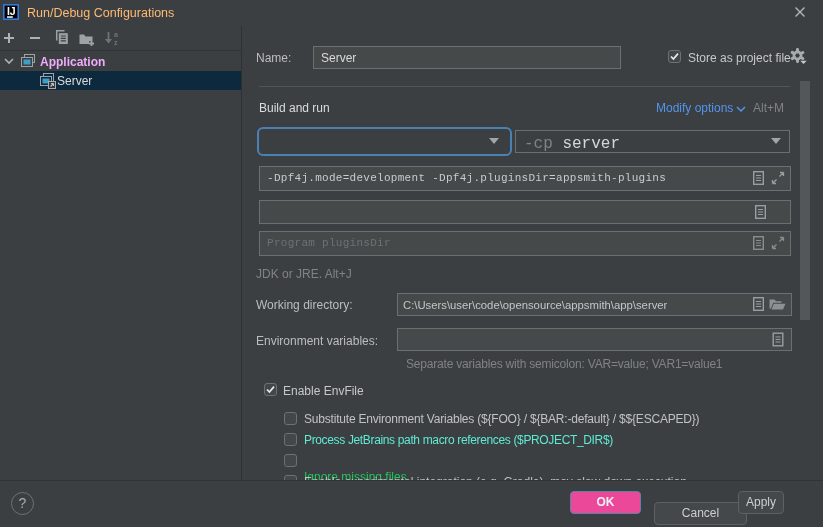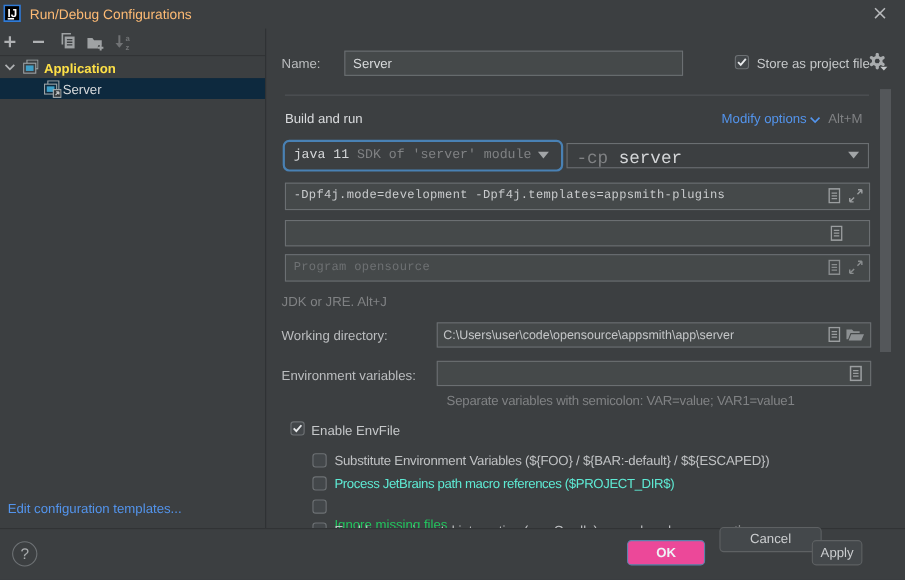--- a/index.html
+++ b/index.html
@@ -50,34 +50,33 @@
 <div class="abs" style="left:0;top:50px;width:241px;height:1px;background:#313335"></div>
 
 <svg class="abs" style="left:4px;top:57px" width="10" height="8">
  <path d="M1 2 L5 6 L9 2" fill="none" stroke="#afb1b3" stroke-width="1.6"></path>
 </svg>
 <svg class="abs" style="left:21px;top:54px" width="14" height="14">
  <rect x="3.5" y="0.5" width="10" height="8" fill="none" stroke="#9da3a6"></rect>
  <rect x="0.5" y="3.5" width="11" height="9" fill="#3c3f41" stroke="#9da3a6"></rect>
  <rect x="2.5" y="5.5" width="7" height="5" fill="#3f9ec6"></rect>
 </svg>
-<div class="abs" style="left:40px;top:55px;font-weight:bold;color:#fde047">Application</div>
+<div class="abs" style="left:40px;top:55px;font-weight:bold;color:#f0abfc">Application</div>
 <div class="abs" style="left:0;top:71px;width:241px;height:19px;background:#0d293e"></div>
 <svg class="abs" style="left:40px;top:73px" width="16" height="16">
  <rect x="3.5" y="0.5" width="10" height="8" fill="none" stroke="#9da3a6"></rect>
  <rect x="0.5" y="3.5" width="11" height="9" fill="#0d293e" stroke="#9da3a6"></rect>
  <rect x="2.5" y="5.5" width="7" height="5" fill="#3f9ec6"></rect>
  <rect x="8.5" y="8.5" width="7" height="7" fill="#35393b" stroke="#a7adb0"></rect>
  <path d="M10.5 13.5 L13.5 10.5 M13.5 10.5 H11 M13.5 10.5 V13" stroke="#c0c3c5" stroke-width="1.1" fill="none"></path>
 </svg>
 <div class="abs" style="left:57px;top:74px;color:#d8dadc">Server</div>
 
 <div class="abs" style="left:241px;top:26px;width:1px;height:454px;background:#2e3133"></div>
 
-<div class="abs link" style="left:7px;top:455px">Edit configuration templates...</div>
 
 <div class="lbl" style="left:256px;top:51px">Name:</div>
 <div class="fld" style="left:313px;top:46px;width:308px;height:23px"></div>
 <div class="abs" style="left:321px;top:51px;color:#d8dadc">Server</div>
 
 <div class="cb" style="left:668px;top:50px"></div>
 <svg class="abs" style="left:668px;top:50px" width="13" height="13">
  <path d="M3 6.5 L5.4 9 L10 3.6" stroke="#e8eaec" stroke-width="1.7" fill="none"></path>
 </svg>
 <div class="abs" style="left:688px;top:51px;color:#c6c8ca">Store as project file</div>
@@ -92,45 +91,44 @@
 
 <div class="abs" style="left:259px;top:86px;width:531px;height:1px;background:#515557"></div>
 <div class="abs" style="left:259px;top:101px;font-weight:normal;color:#dadcde">Build and run</div>
 <div class="abs link" style="left:656px;top:101px">Modify options</div>
 <svg class="abs" style="left:736px;top:105px" width="10" height="8">
  <path d="M1 2 L5 6 L9 2" fill="none" stroke="#5394ec" stroke-width="1.5"></path>
 </svg>
 <div class="abs dim" style="left:753px;top:101px">Alt+M</div>
 
 <div class="abs" style="left:257px;top:127px;width:255px;height:29px;box-sizing:border-box;border:2px solid #4981b4;border-radius:6px;background:#3c3f41"></div>
-<div class="abs mono" style="left:267px;top:134px;font-size:12px;color:#d4d6d8">java 11 <span style="color:#808284">SDK of 'server' module</span></div>
 <div class="abs" style="left:489px;top:138px;width:0;height:0;border-left:5.5px solid transparent;border-right:5.5px solid transparent;border-top:6.5px solid #a2a5a7"></div>
 
 <div class="abs" style="left:515px;top:130px;width:275px;height:23px;box-sizing:border-box;border:1px solid #6b6f72;background:#3c3f41"></div>
 <div class="abs mono" style="left:524px;top:135px;font-size:16px;color:#808284">-cp <span style="color:#d4d6d8">server</span></div>
 <div class="abs" style="left:771px;top:138px;width:0;height:0;border-left:5.5px solid transparent;border-right:5.5px solid transparent;border-top:6.5px solid #a2a5a7"></div>
 
 <div class="fld" style="left:259px;top:166px;width:532px;height:25px"></div>
-<div class="abs mono" style="left:267px;top:172px;font-size:11px;letter-spacing:0.28px;color:#c9cbcd">-Dpf4j.mode=development -Dpf4j.templates=appsmith-plugins</div>
+<div class="abs mono" style="left:267px;top:172px;font-size:11px;letter-spacing:0.28px;color:#c9cbcd">-Dpf4j.mode=development -Dpf4j.pluginsDir=appsmith-plugins</div>
 <svg class="abs" style="left:753px;top:171px" width="11" height="14">
  <rect x="0.7" y="0.7" width="9.6" height="12.6" fill="none" stroke="#9b9ea0" stroke-width="1.4"></rect>
  <path d="M3 4.5 H8 M3 7 H8 M3 9.5 H8" stroke="#9b9ea0" stroke-width="1.2"></path>
 </svg>
 <svg class="abs" style="left:771px;top:171px" width="14" height="14">
  <path d="M8.5 5.5 L12.5 1.5 M12.5 1.5 H9 M12.5 1.5 V5 M5.5 8.5 L1.5 12.5 M1.5 12.5 H5 M1.5 12.5 V9" stroke="#9b9ea0" stroke-width="1.3" fill="none"></path>
 </svg>
 
 <div class="fld" style="left:259px;top:200px;width:532px;height:24px"></div>
 <svg class="abs" style="left:755px;top:205px" width="11" height="14">
  <rect x="0.7" y="0.7" width="9.6" height="12.6" fill="none" stroke="#9b9ea0" stroke-width="1.4"></rect>
  <path d="M3 4.5 H8 M3 7 H8 M3 9.5 H8" stroke="#9b9ea0" stroke-width="1.2"></path>
 </svg>
 
 <div class="fld" style="left:259px;top:231px;width:532px;height:25px"></div>
-<div class="abs mono" style="left:267px;top:237px;font-size:11px;letter-spacing:0.28px;color:#6e7173">Program opensource</div>
+<div class="abs mono" style="left:267px;top:237px;font-size:11px;letter-spacing:0.28px;color:#6e7173">Program pluginsDir</div>
 <svg class="abs" style="left:753px;top:236px" width="11" height="14" opacity="0.8">
  <rect x="0.7" y="0.7" width="9.6" height="12.6" fill="none" stroke="#9b9ea0" stroke-width="1.4"></rect>
  <path d="M3 4.5 H8 M3 7 H8 M3 9.5 H8" stroke="#9b9ea0" stroke-width="1.2"></path>
 </svg>
 <svg class="abs" style="left:771px;top:236px" width="14" height="14" opacity="0.8">
  <path d="M8.5 5.5 L12.5 1.5 M12.5 1.5 H9 M12.5 1.5 V5 M5.5 8.5 L1.5 12.5 M1.5 12.5 H5 M1.5 12.5 V9" stroke="#9b9ea0" stroke-width="1.3" fill="none"></path>
 </svg>
 
 <div class="abs dim" style="left:256px;top:267px">JDK or JRE. Alt+J</div>
 
@@ -169,15 +167,15 @@
 <div class="cb" style="left:284px;top:475px"></div>
 <div class="abs" style="left:304px;top:475px;color:#c0c2c4">Enable experimental integration (e.g. Gradle), may slow down execution</div>
 
 <div class="abs" style="left:800px;top:81px;width:10px;height:239px;background:#54575a"></div>
 
 <div class="abs" style="left:0;top:480px;width:823px;height:47px;background:#3c3f41"></div>
 <div class="abs" style="left:0;top:480px;width:823px;height:1px;background:#313335"></div>
 <div class="abs" style="left:11px;top:492px;width:23px;height:23px;box-sizing:border-box;border:1px solid #6e7275;border-radius:50%"></div>
 <div class="abs" style="left:11px;top:492px;width:23px;height:23px;text-align:center;line-height:23px;font-size:14px;color:#a8abad">?</div>
 <div class="btn" style="left:570px;top:491px;width:71px;background:#ec4899;border-color:#5a82ab;color:#eef1f6;font-weight:bold">OK</div>
-<div class="btn" style="left:654px;top:479px;width:93px">Cancel</div>
+<div class="btn" style="left:654px;top:502px;width:93px">Cancel</div>
 <div class="btn" style="left:738px;top:491px;width:46px">Apply</div>
 
 </div>
 </body></html>

